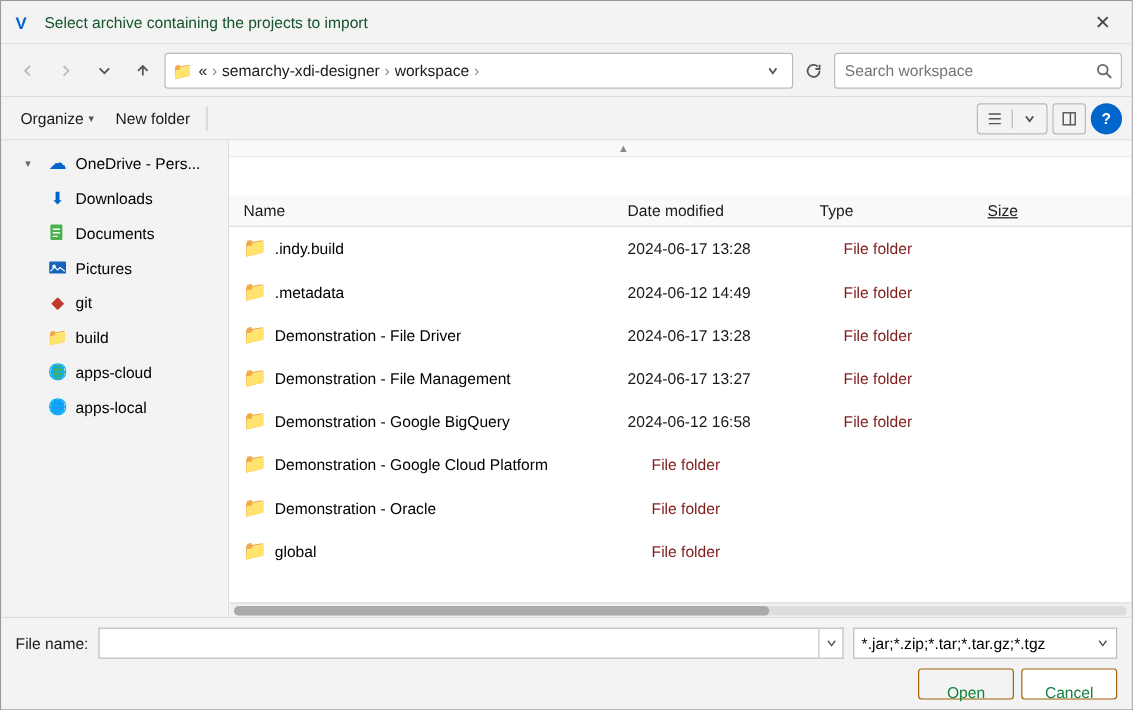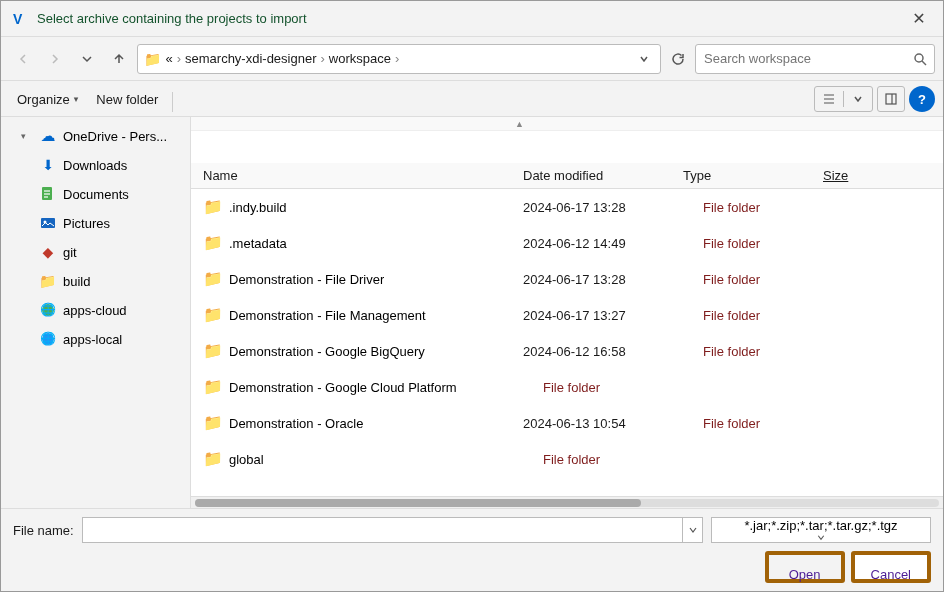--- a/index.html
+++ b/index.html
@@ -168,21 +168,21 @@
       display: flex;
       align-items: center;
       justify-content: center;
       color: #666;
       cursor: pointer;
     }
 
     
     .toolbar {
       display: flex;
-      align-items: flex-end;
+      align-items: center;
       padding: 4px 8px;
       background: #f3f3f3;
       border-bottom: 1px solid #ddd;
       height: 36px;
       gap: 2px;
     }
     .toolbar-btn {
       height: 26px;
       padding: 0 8px;
       border: none;
@@ -443,37 +443,36 @@
       width: 220px;
       height: 26px;
       border: 1px solid #bbb;
       background: white;
       padding: 0 6px;
       font-size: 13px;
       cursor: pointer;
       display: flex;
       align-items: center;
       justify-content: space-between;
-      flex-direction: column;
     }
     .action-buttons {
       display: flex;
       gap: 6px;
       margin-left: auto;
     }
     .btn-action {
       height: 26px;
       min-width: 80px;
       padding: 12px 16px;
-      border: 4px solid #a16207;
+      border: 1px solid #a16207;
       background: white;
       cursor: pointer;
       border-radius: 3px;
       font-size: 13px;
-      color: #4c1d95;
+      color: #15803d;
     }
     .btn-open {
       background: #f3f3f3;
     }
   </style>
 </head>
 <body>
 
 <div class="dialog">
 
@@ -739,21 +738,20 @@
           </div>
           <div class="file-col-type">File folder</div>
           <div class="file-col-size"></div>
         </div>
 
         <div class="file-item">
           <div class="file-col-name">
             <span class="file-icon" style="color:#f5c518;">📁</span>
             <span class="file-name-text">Demonstration - Oracle</span>
           </div>
-          <div class="file-col-date">2024-06-13 10:54</div>
           <div class="file-col-type">File folder</div>
           <div class="file-col-size"></div>
         </div>
 
         <div class="file-item">
           <div class="file-col-name">
             <span class="file-icon" style="color:#f5c518;">📁</span>
             <span class="file-name-text">global</span>
           </div>
           <div class="file-col-type">File folder</div>

